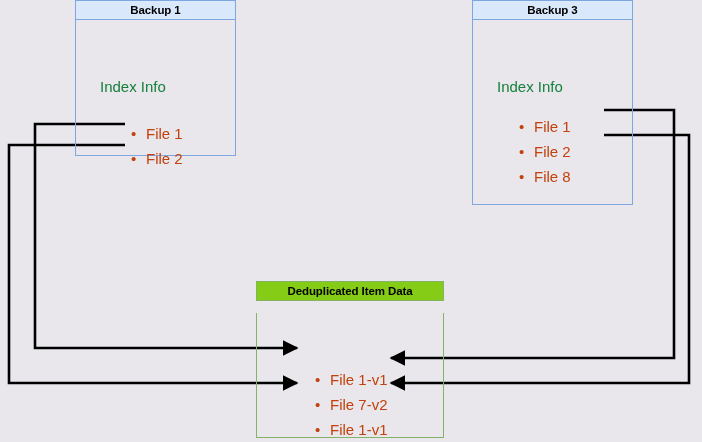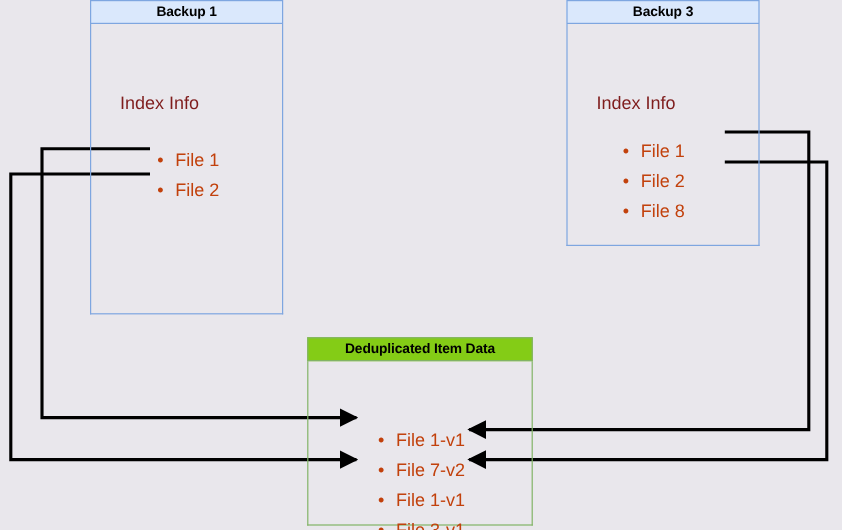--- a/index.html
+++ b/index.html
@@ -62,25 +62,26 @@
   }
   
   .node.green .node-header {
     background: #84cc16;
     border: 1px solid #82b366;
   }
   .node.green .node-body {
     background: transparent;
     border: 1px solid #82b366;
     border-top: none;
+    margin-top: 12px;
   }
   .index-label {
     position: absolute;
     font-size: 15px;
-    color: #7f1d1d;
+    color: #15803d;
     white-space: nowrap;
   }
   .file-list {
     position: absolute;
     margin: 0;
     padding: 0;
     list-style: none;
   }
   .file-list li {
     position: relative;
@@ -93,21 +94,21 @@
   }
   .file-list li::before {
     content: "\2022";
     position: absolute;
     left: 0;
     top: 0;
     font-size: 15px;
     line-height: 25px;
   }
   
-  #backup-1 { left: 75px; top: 0px; width: 161px; height: 262px; }
+  #backup-1 { left: 75px; top: 0px; width: 161px; height: 156px; }
   #backup-2 { left: 472px; top: 0px; width: 161px; height: 205px; }
   #dedup    { left: 256px; top: 281px; width: 188px; height: 157px; }
 
   #backup-1 .index-label { left: 24px; top: 58px; }
   #backup-2 .index-label { left: 24px; top: 58px; }
 
   #backup-1 .file-list { left: 55px; top: 101px; }
   #backup-2 .file-list { left: 46px; top: 94px; }
   #dedup .file-list    { left: 58px; top: 54px; }
 </style>

